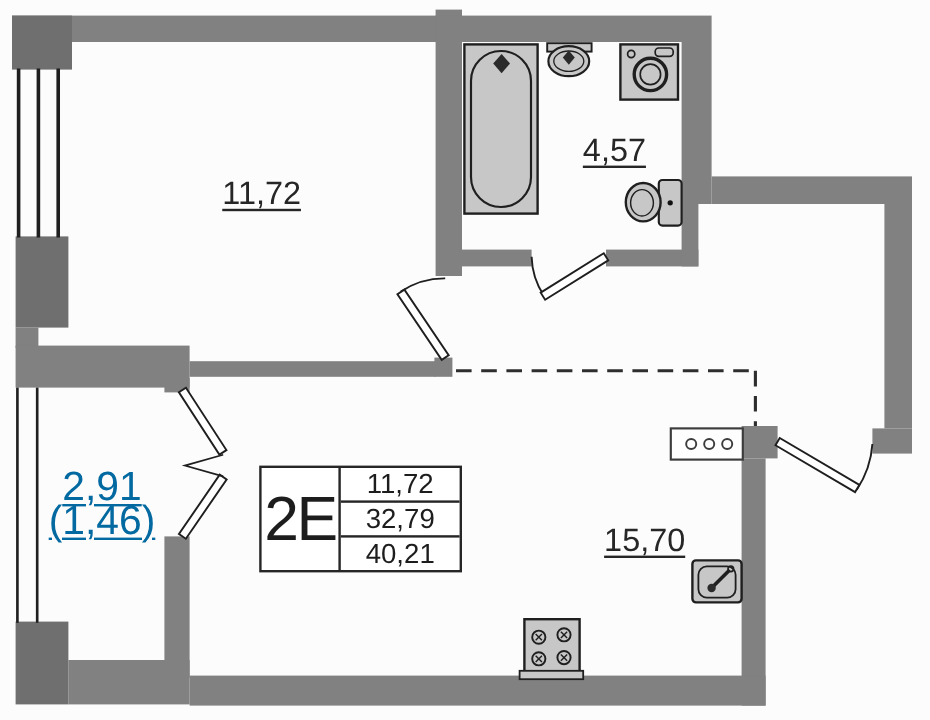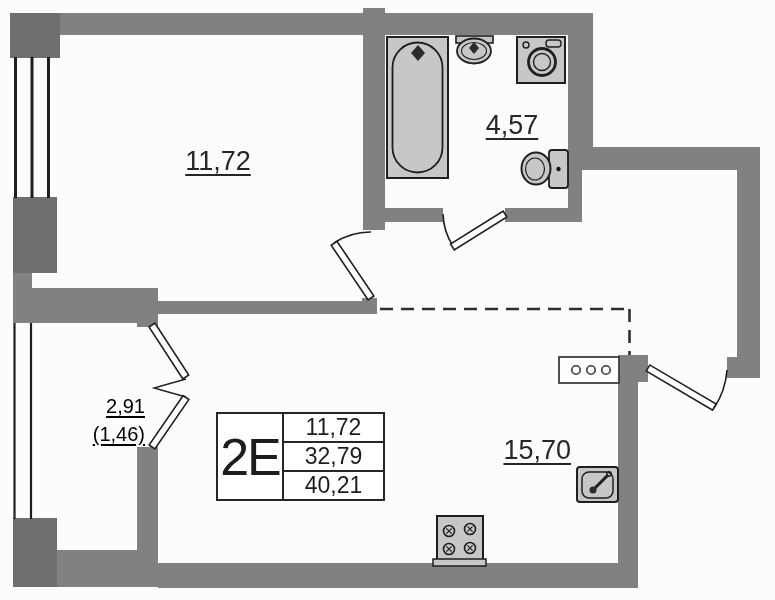--- a/index.html
+++ b/index.html
@@ -10,27 +10,27 @@
   .wall{position:absolute;background:#818181;}
   .pier{background:#6f6f6f;}
   svg.overlay{position:absolute;left:0;top:0;}
   .room-label{
     position:absolute;color:#262626;font-size:27px;text-align:center;
     text-decoration:underline;text-decoration-thickness:2px;text-underline-offset:4px;
     white-space:nowrap;
     padding-left:18px;
   }
   .balcony-label{
-    position:absolute;color:#000000;font-size:20px;text-align:right;line-height:28px;
+    position:absolute;color:#0369a1;font-size:34px;text-align:center;line-height:28px;
     white-space:nowrap;
   }
   .balcony-label span{display:block;text-decoration:underline;text-decoration-thickness:2px;text-underline-offset:3px;}
   #info-box{
     position:absolute;left:216px;top:388px;width:169px;height:89px;
-    background:#ffffff;border:2px solid #262626;box-sizing:border-box;display:flex;margin-top:24px;
+    background:#ffffff;border:2px solid #262626;box-sizing:border-box;display:flex;
   }
   #info-box .type-cell{
     width:66px;border-right:2px solid #262626;box-sizing:border-box;
     display:flex;align-items:center;justify-content:center;
     font-size:52px;letter-spacing:-2px;color:#1d1d1d;
   }
   #info-box .vals{flex:1;display:flex;flex-direction:column;}
   #info-box .vals .v{
     flex:1;display:flex;align-items:center;justify-content:center;
     font-size:23px;color:#1d1d1d;border-bottom:2px solid #262626;box-sizing:border-box;

